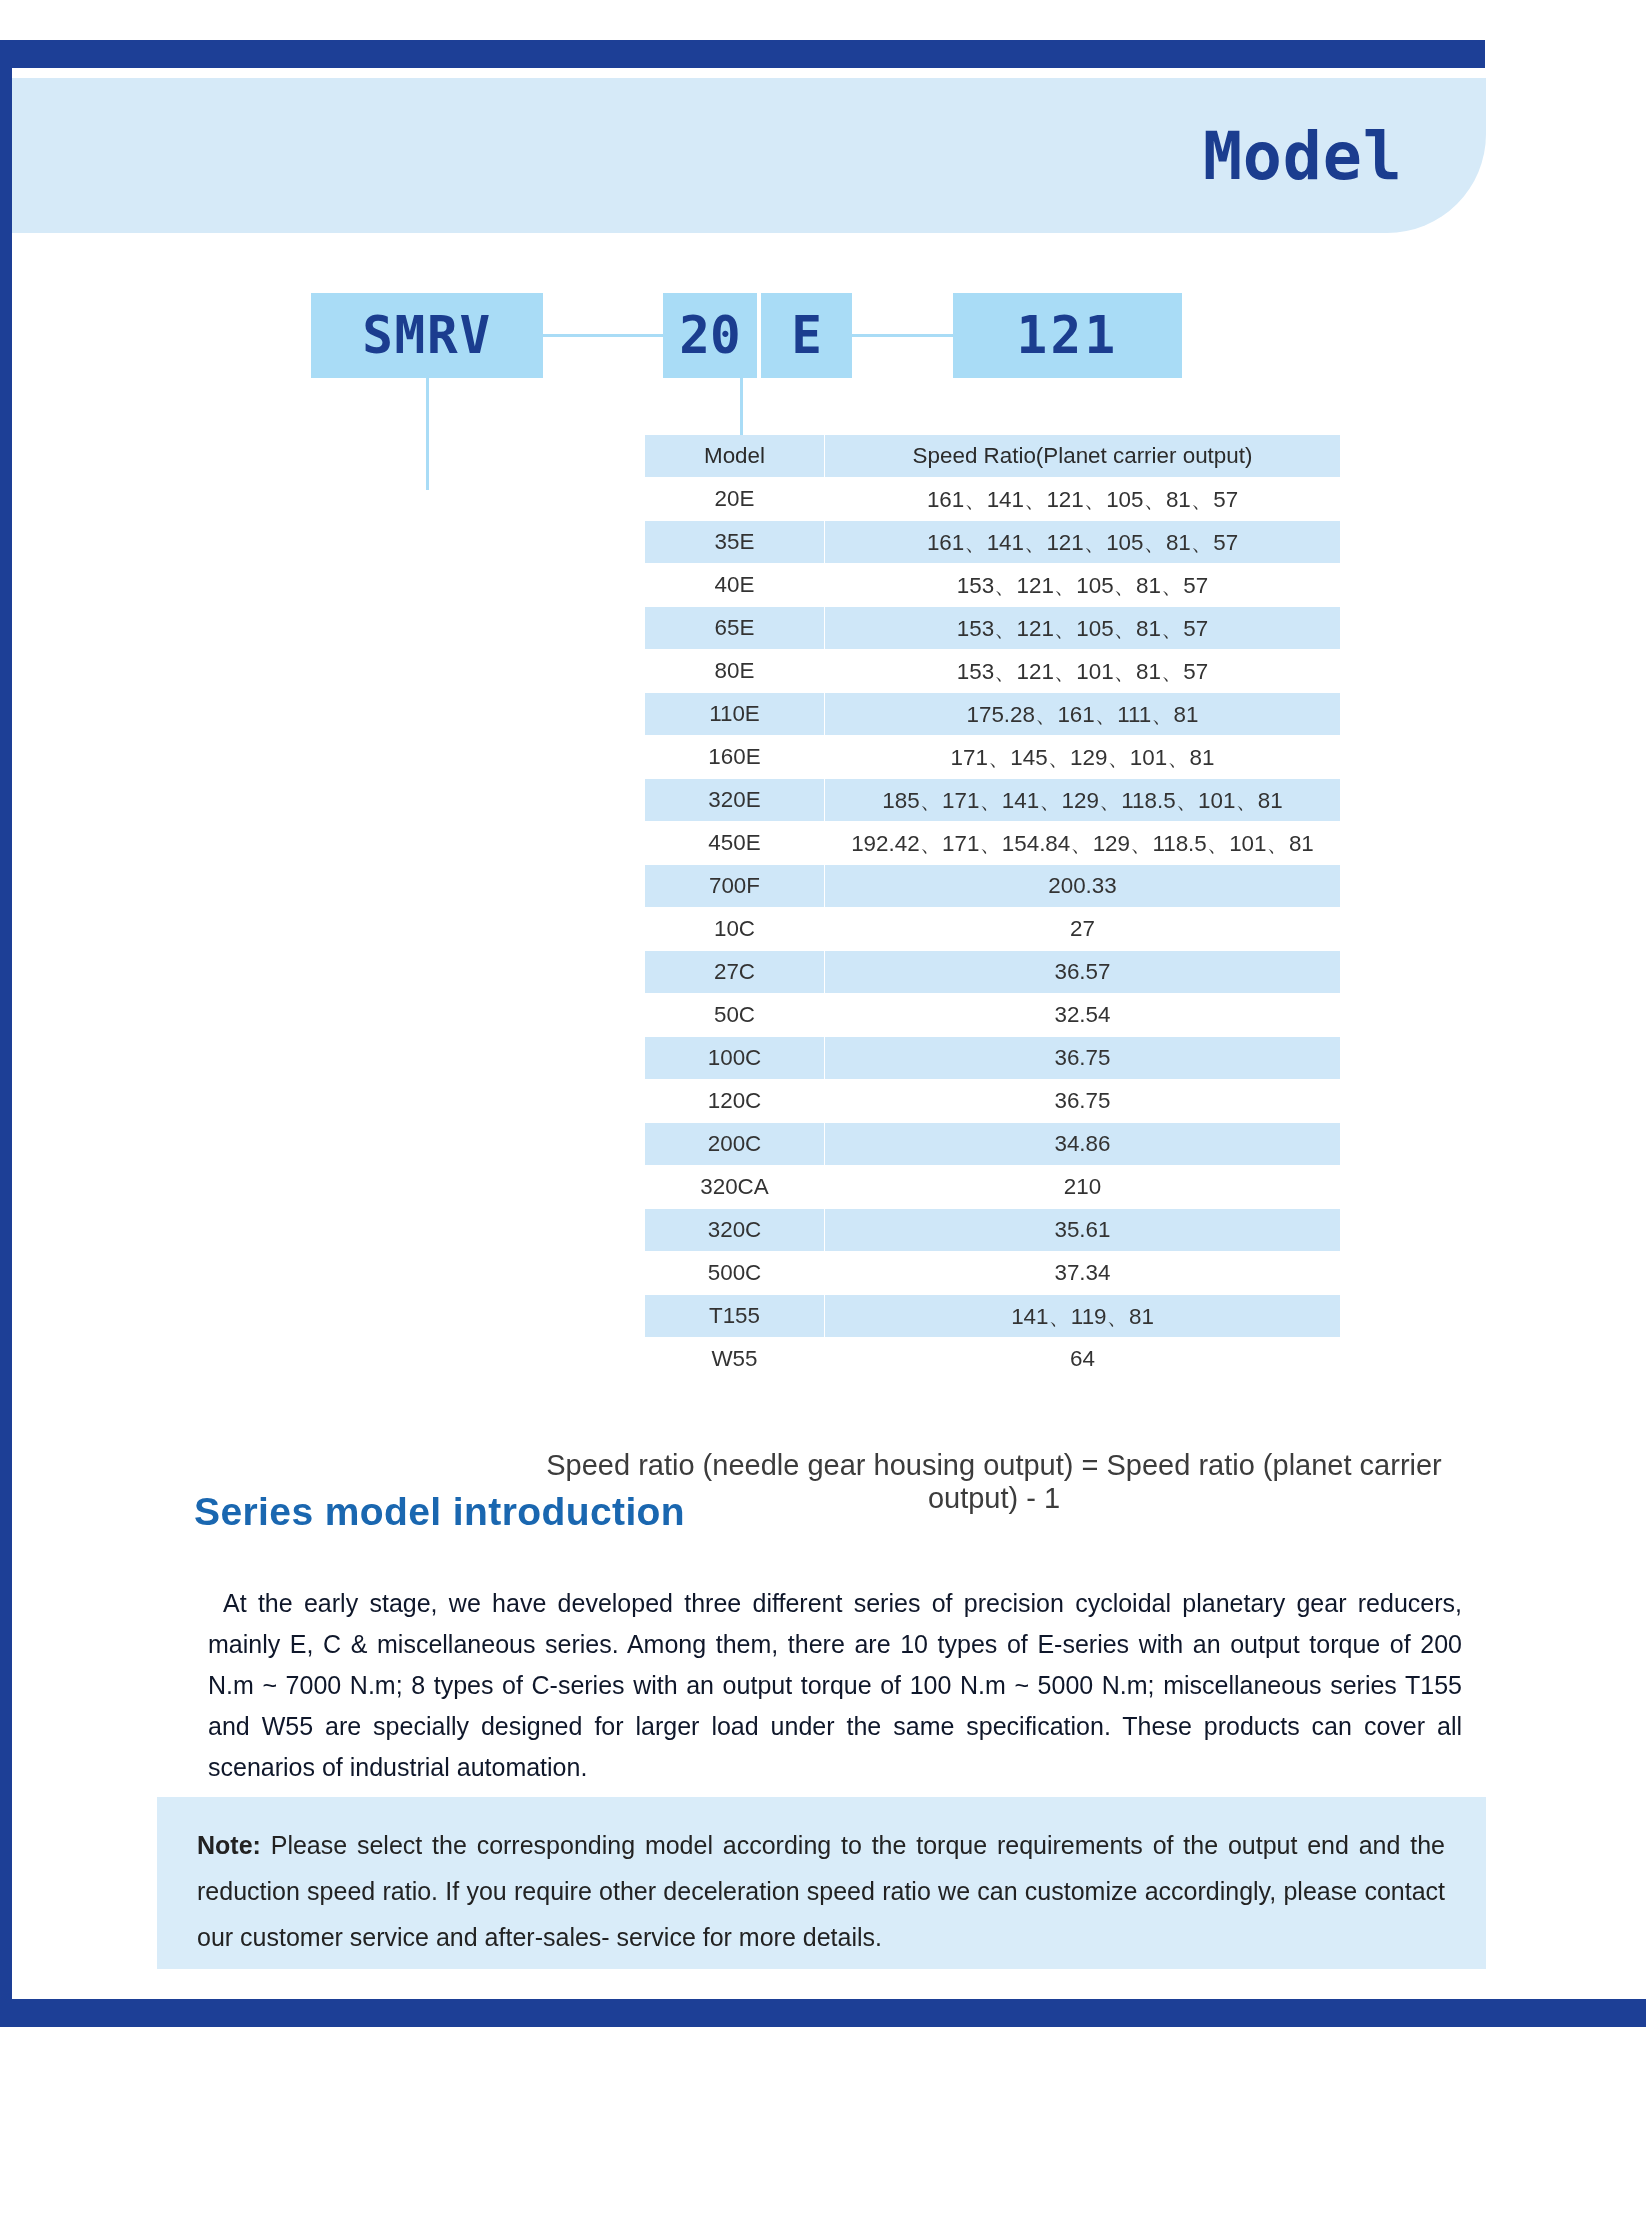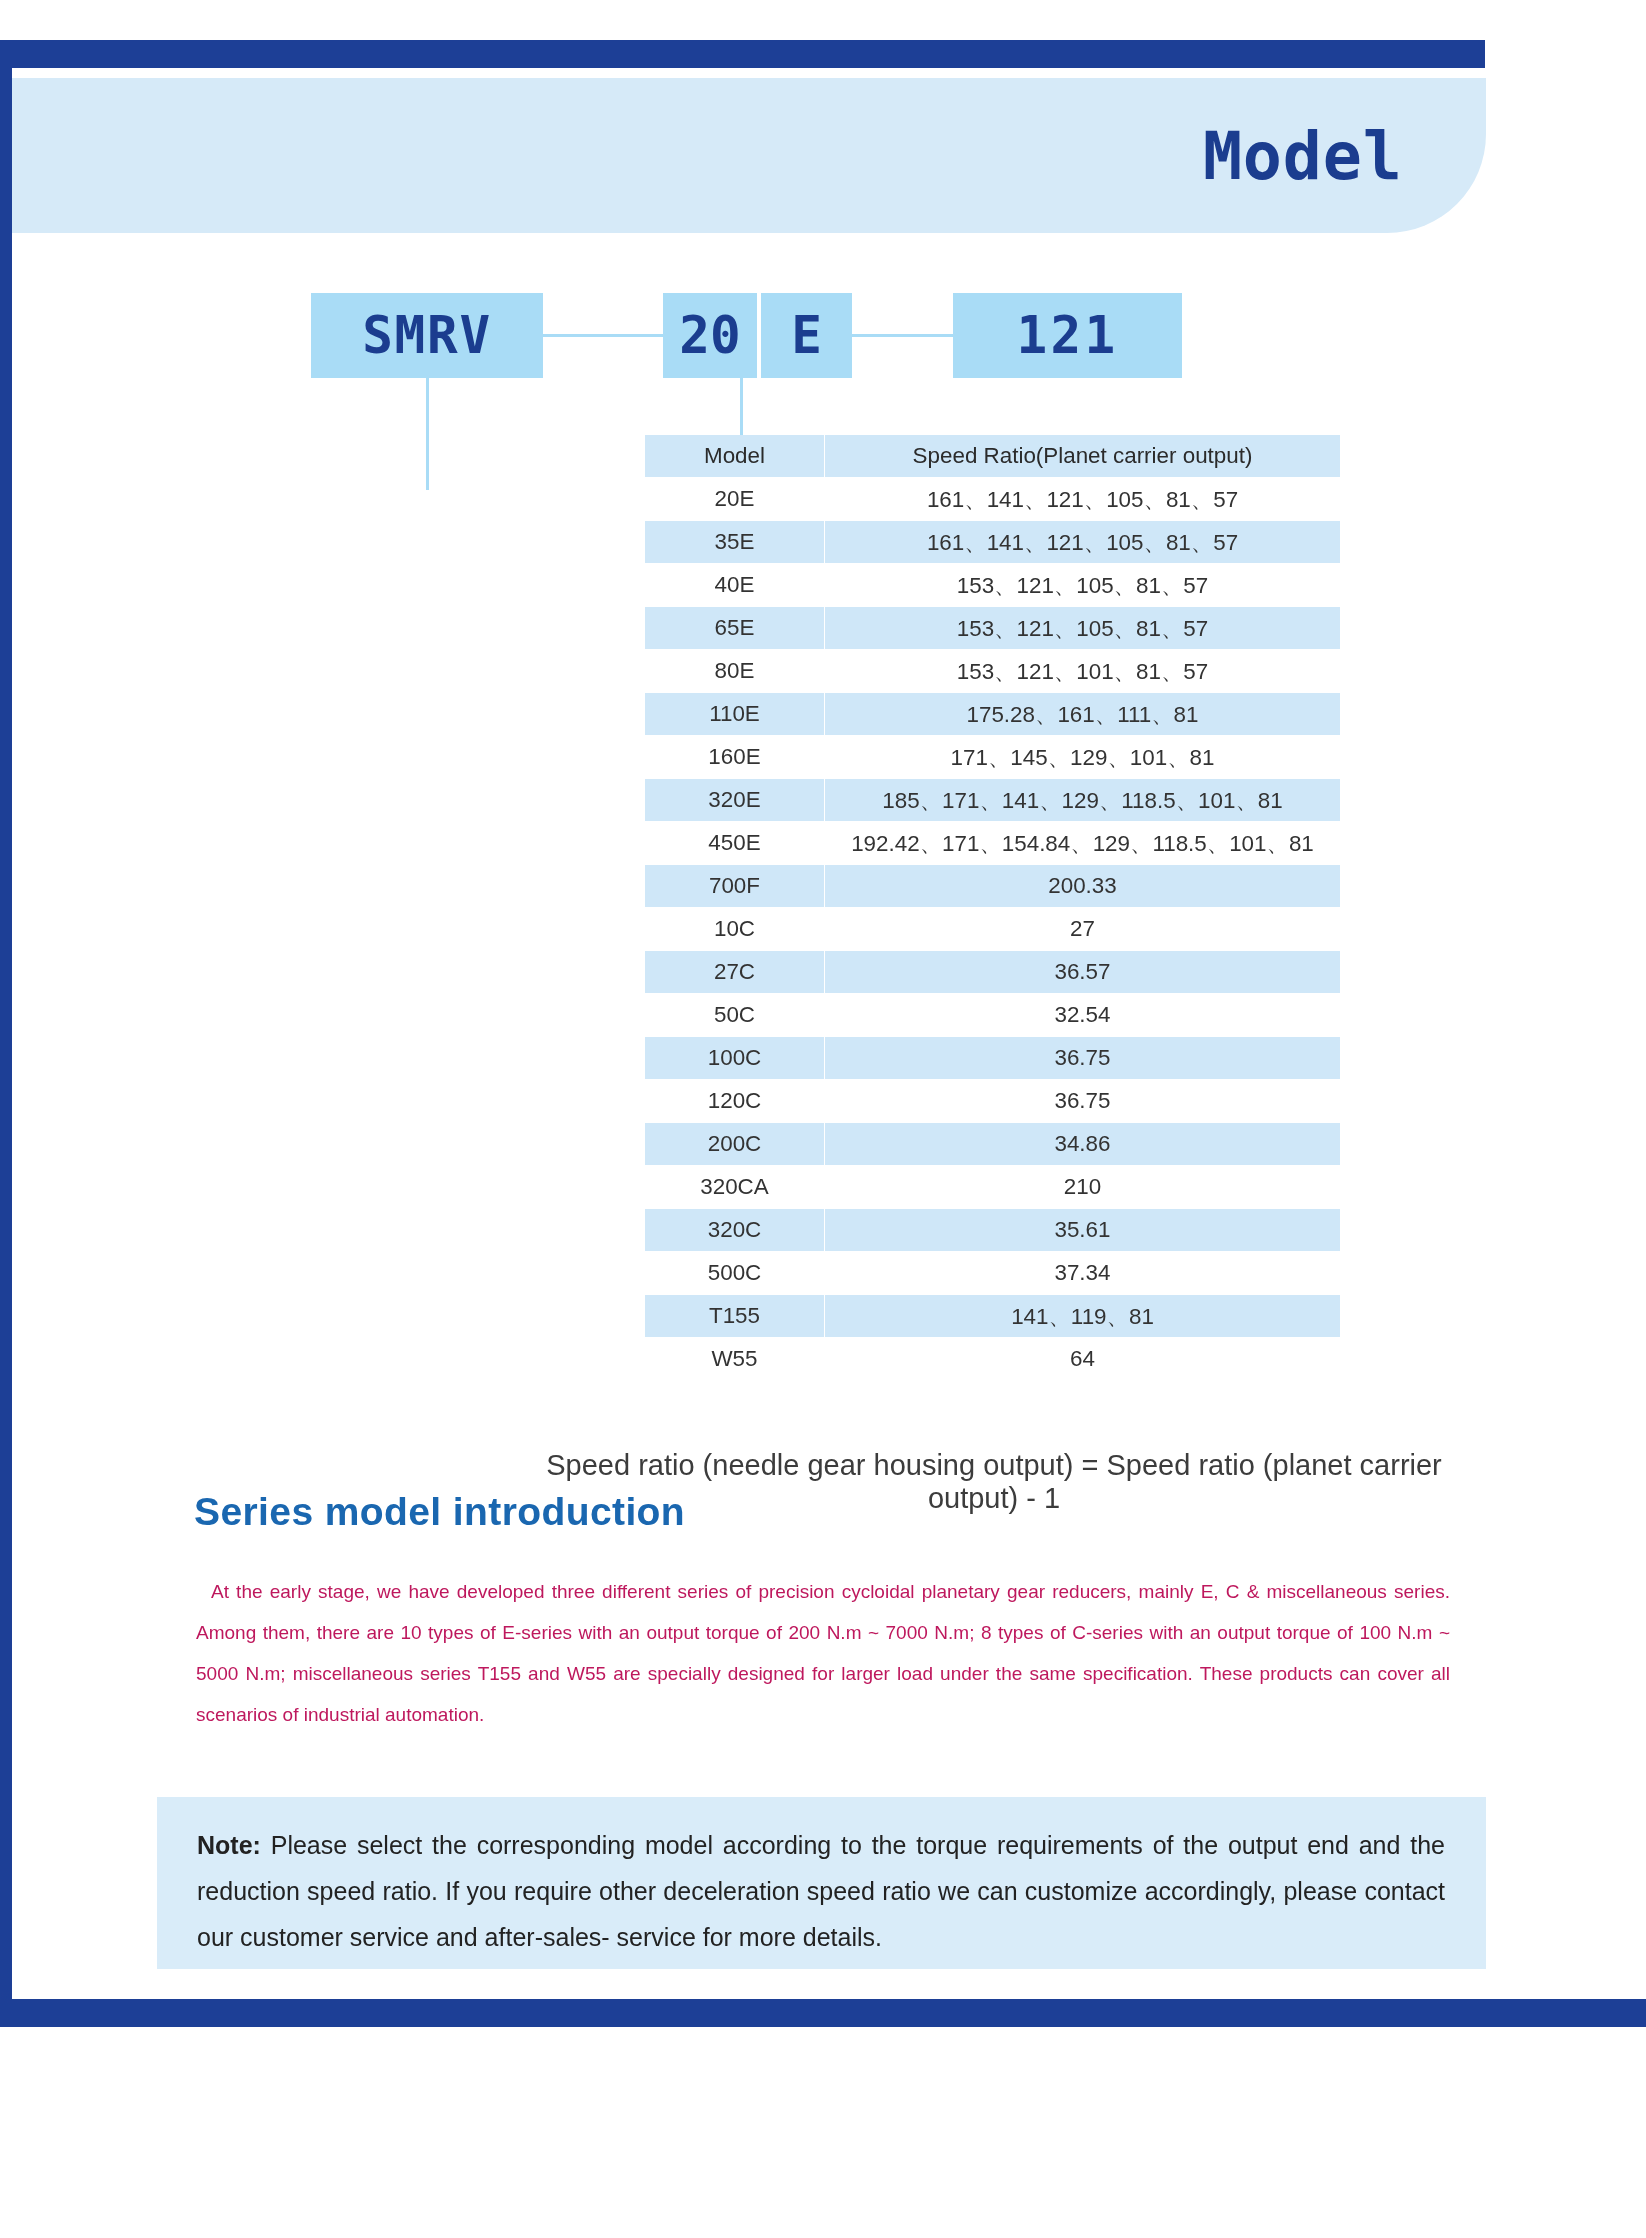--- a/index.html
+++ b/index.html
@@ -64,22 +64,22 @@
     position:absolute; left:530px; top:1449px; width:928px;
     text-align:center; font-size:29px; color:#3c3c3c;
   }
 
   
   .intro-heading {
     position:absolute; left:194px; top:1490px; margin:0;
     font-size:39px; font-weight:bold; color:#1a67b0; letter-spacing:0.4px;
   }
   .intro-body {
-    position:absolute; left:196px; top:1571px; width:1254px; margin:0;
-    font-size:19px; line-height:41px; text-align:justify; color:#be185d;
+    position:absolute; left:196px; top:1571px; width:1254px; margin:12px;
+    font-size:25px; line-height:41px; text-align:justify; color:#0f172a;
     text-indent:15px;
   }
 
   
   .note-box {
     position:absolute; left:157px; top:1797px; width:1329px; height:172px;
     background:#d9ecf9; box-sizing:border-box; padding:25px 41px 0 40px;
     font-size:25px; line-height:46px; text-align:justify; color:#222222;
   }
   .note-box b { font-weight:bold; }

